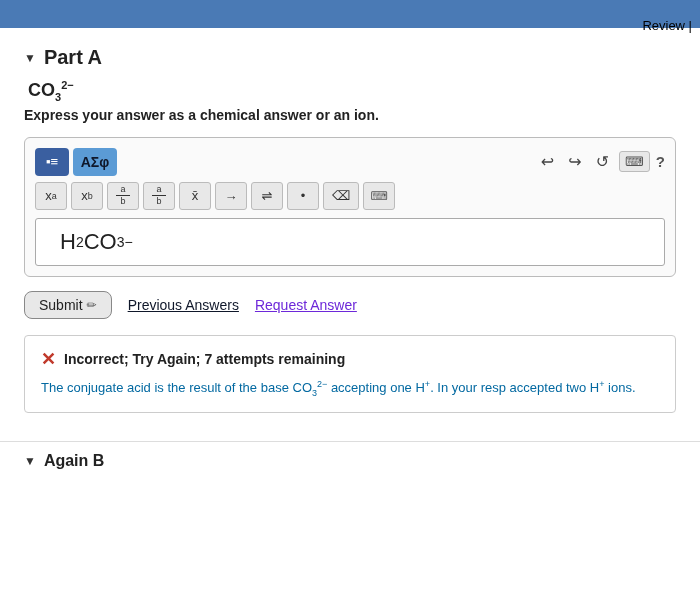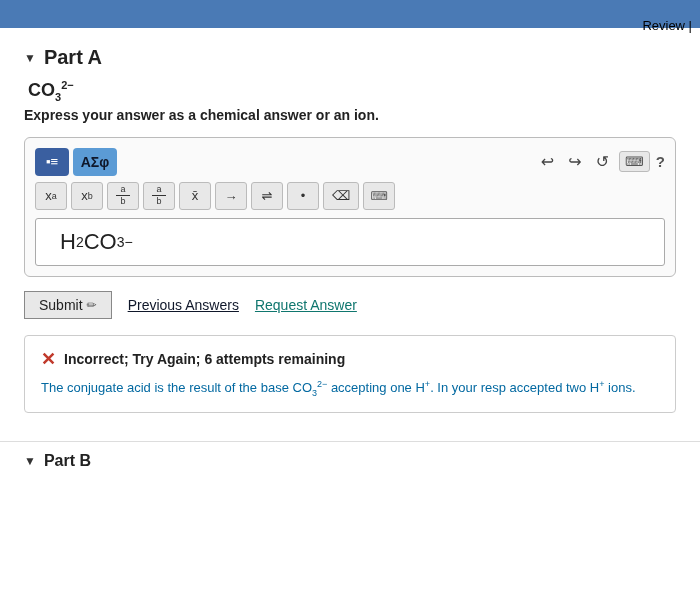--- a/index.html
+++ b/index.html
@@ -240,42 +240,42 @@
     
     .submit-row {
       display: flex;
       align-items: center;
       gap: 16px;
       margin-bottom: 16px;
     }
     .submit-btn {
       background: #e8e8e8;
       border: 1.5px solid #888;
-      border-radius: 0;
+      border-radius: 8px;
       cursor: pointer;
       font-size: 14px;
       color: #222;
       padding: 5px 14px;
       display: flex;
       align-items: center;
       gap: 4px;
     }
     .submit-btn .pencil-icon {
       font-size: 12px;
       color: #555;
     }
     .prev-answers-link {
       color: #0f172a;
       font-size: 14px;
       text-decoration: underline;
       cursor: pointer;
       font-weight: normal;
     }
     .request-answer-link {
-      color: #0f766e;
+      color: #6d28d9;
       font-size: 14px;
       text-decoration: underline;
       cursor: pointer;
       font-weight: normal;
     }
 
     
     .feedback-box {
       border: 1.5px solid #ccc;
       border-radius: 4px;
@@ -420,27 +420,27 @@
         <span>Submit</span>
         <span class="pencil-icon">✏</span>
       </button>
       <a class="prev-answers-link">Previous Answers</a>
       <a class="request-answer-link">Request Answer</a>
     </div>
 
     <div class="feedback-box">
       <div class="feedback-header">
         <span class="x-icon">✕</span>
-        <span class="feedback-title">Incorrect; Try Again; 6 attempts remaining</span>
+        <span class="feedback-title">Incorrect; Try Again; 7 attempts remaining</span>
       </div>
       <div class="feedback-body">
         The conjugate acid is the result of the base CO<sub>3</sub><sup>2−</sup> accepting one H<sup>+</sup>. In your resp accepted two H<sup>+</sup> ions.
       </div>
     </div>
 
   </div>
 
   <div class="part-b-bar">
     <span class="collapse-arrow">▼</span>
-    <span class="part-b-title">Part B</span>
+    <span class="part-b-title">Again B</span>
   </div>
 
 </div>
 
 </body></html>

